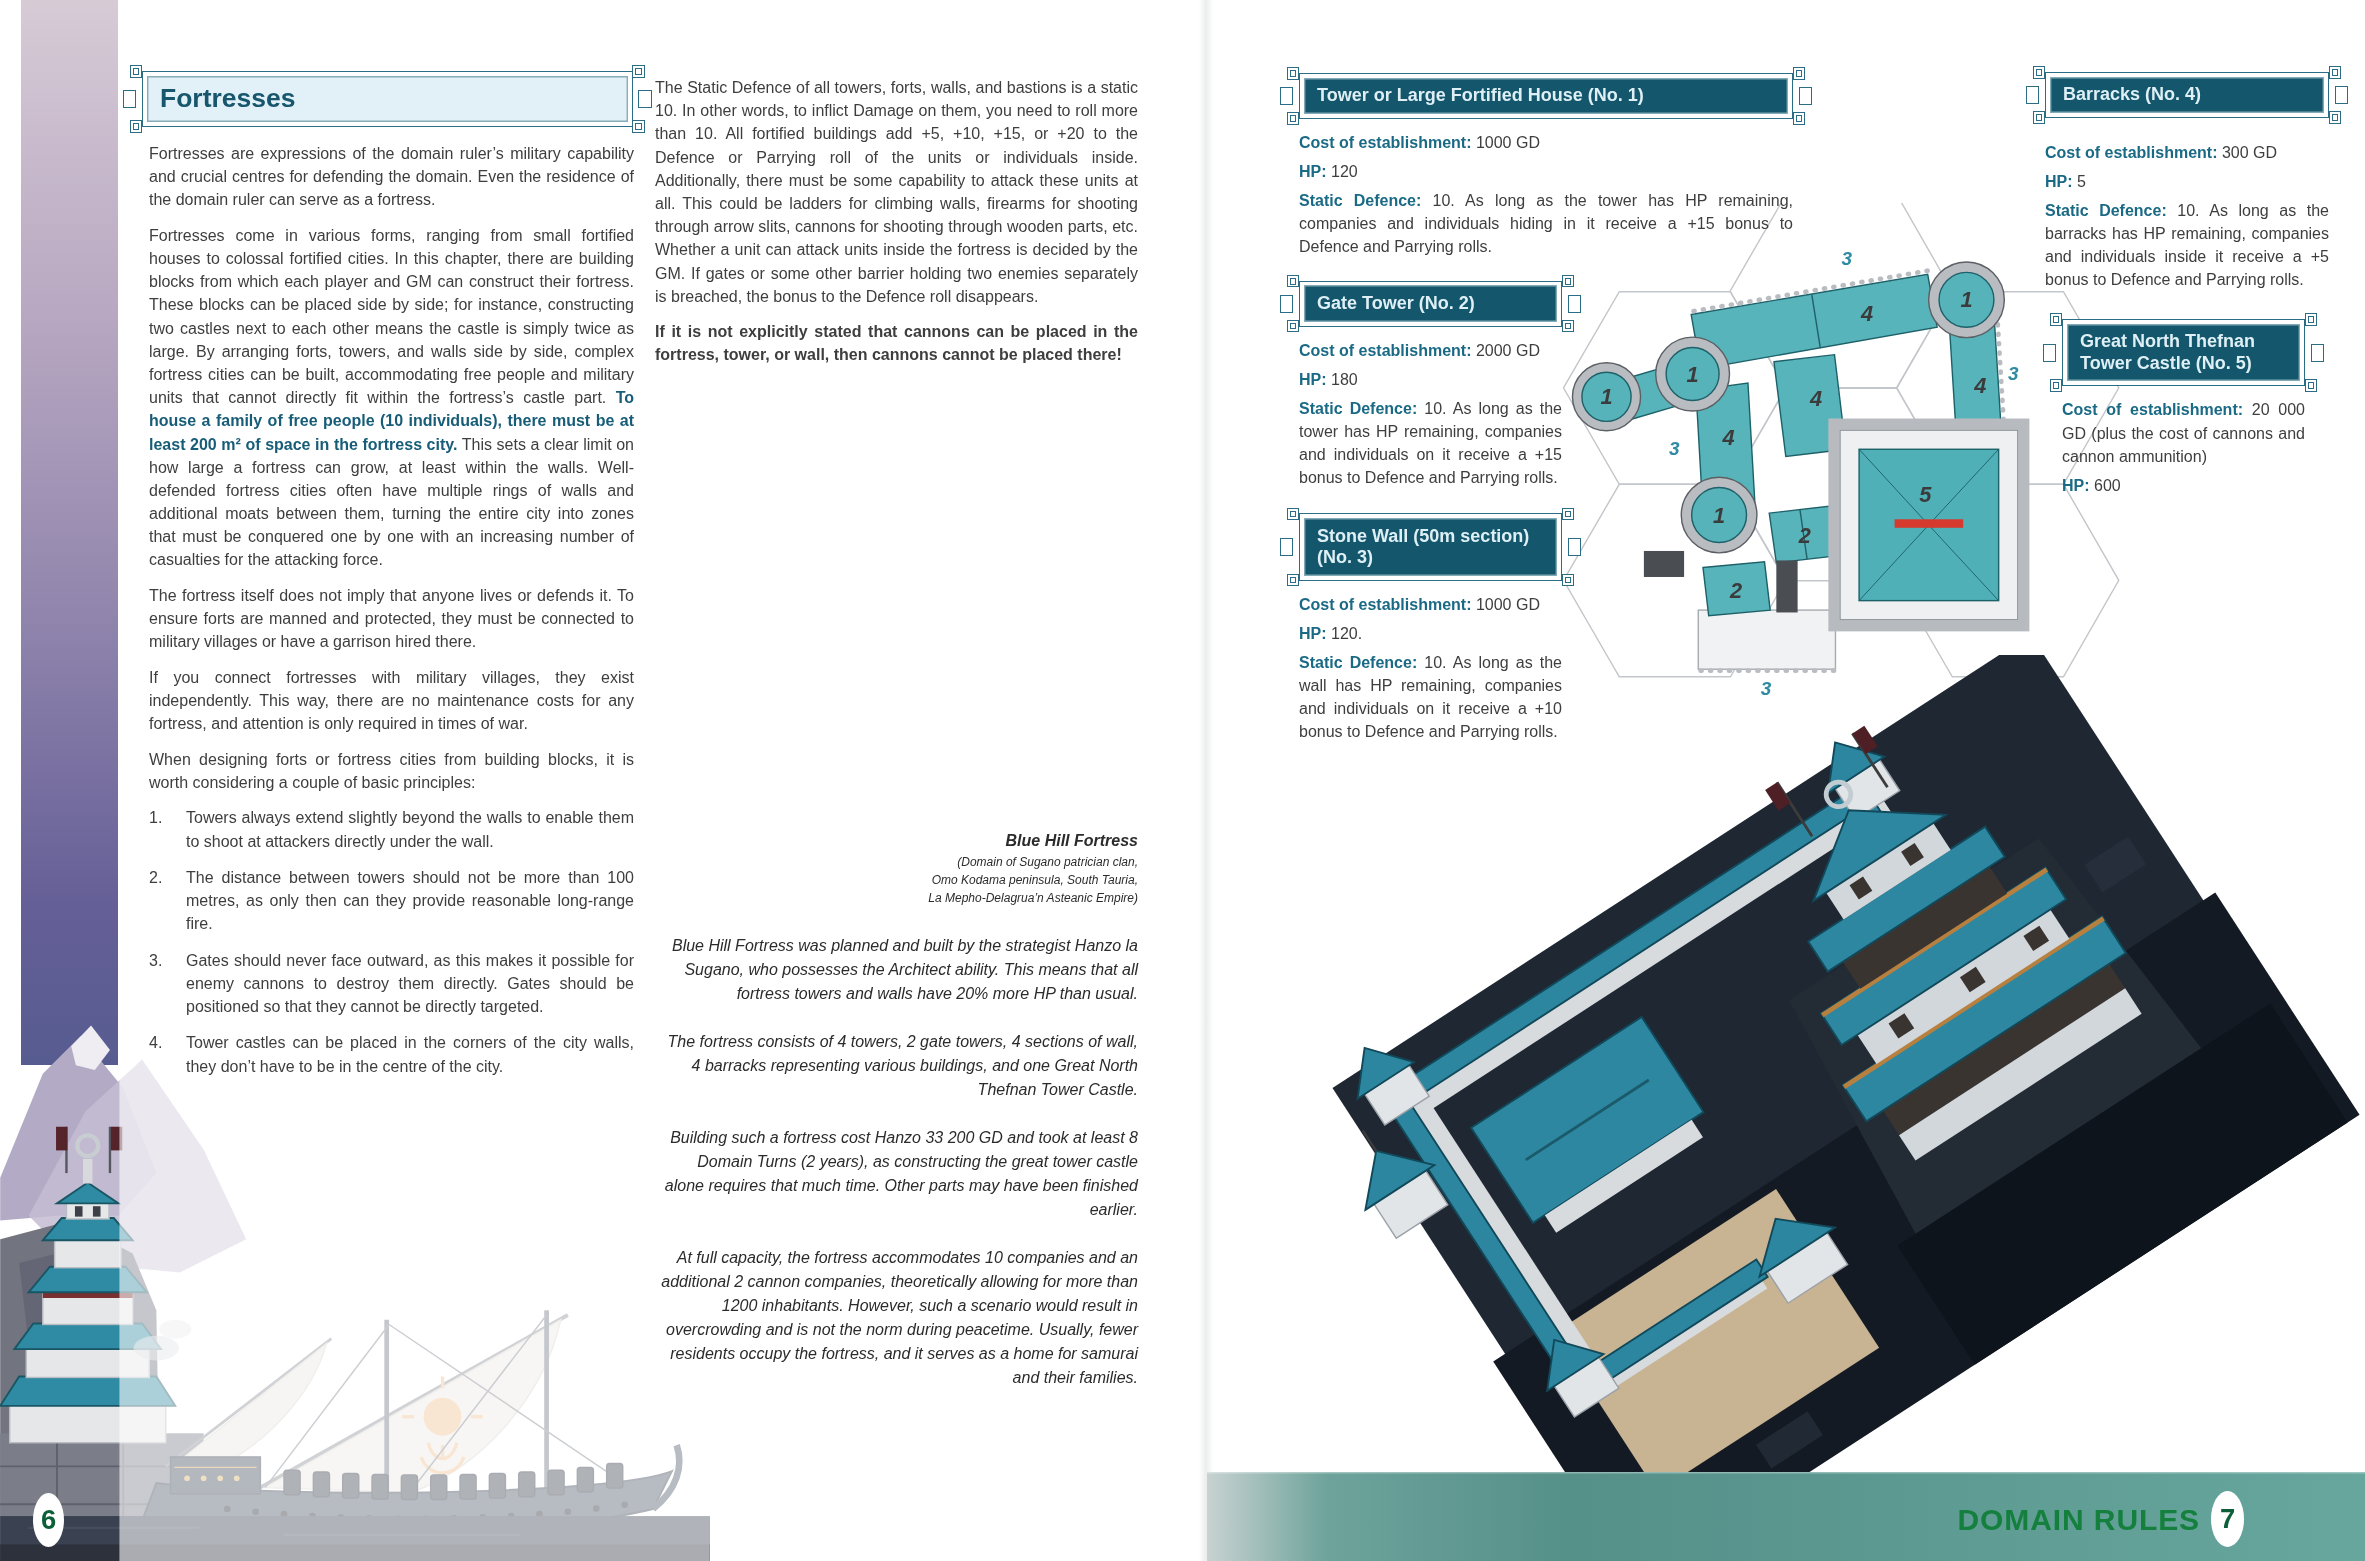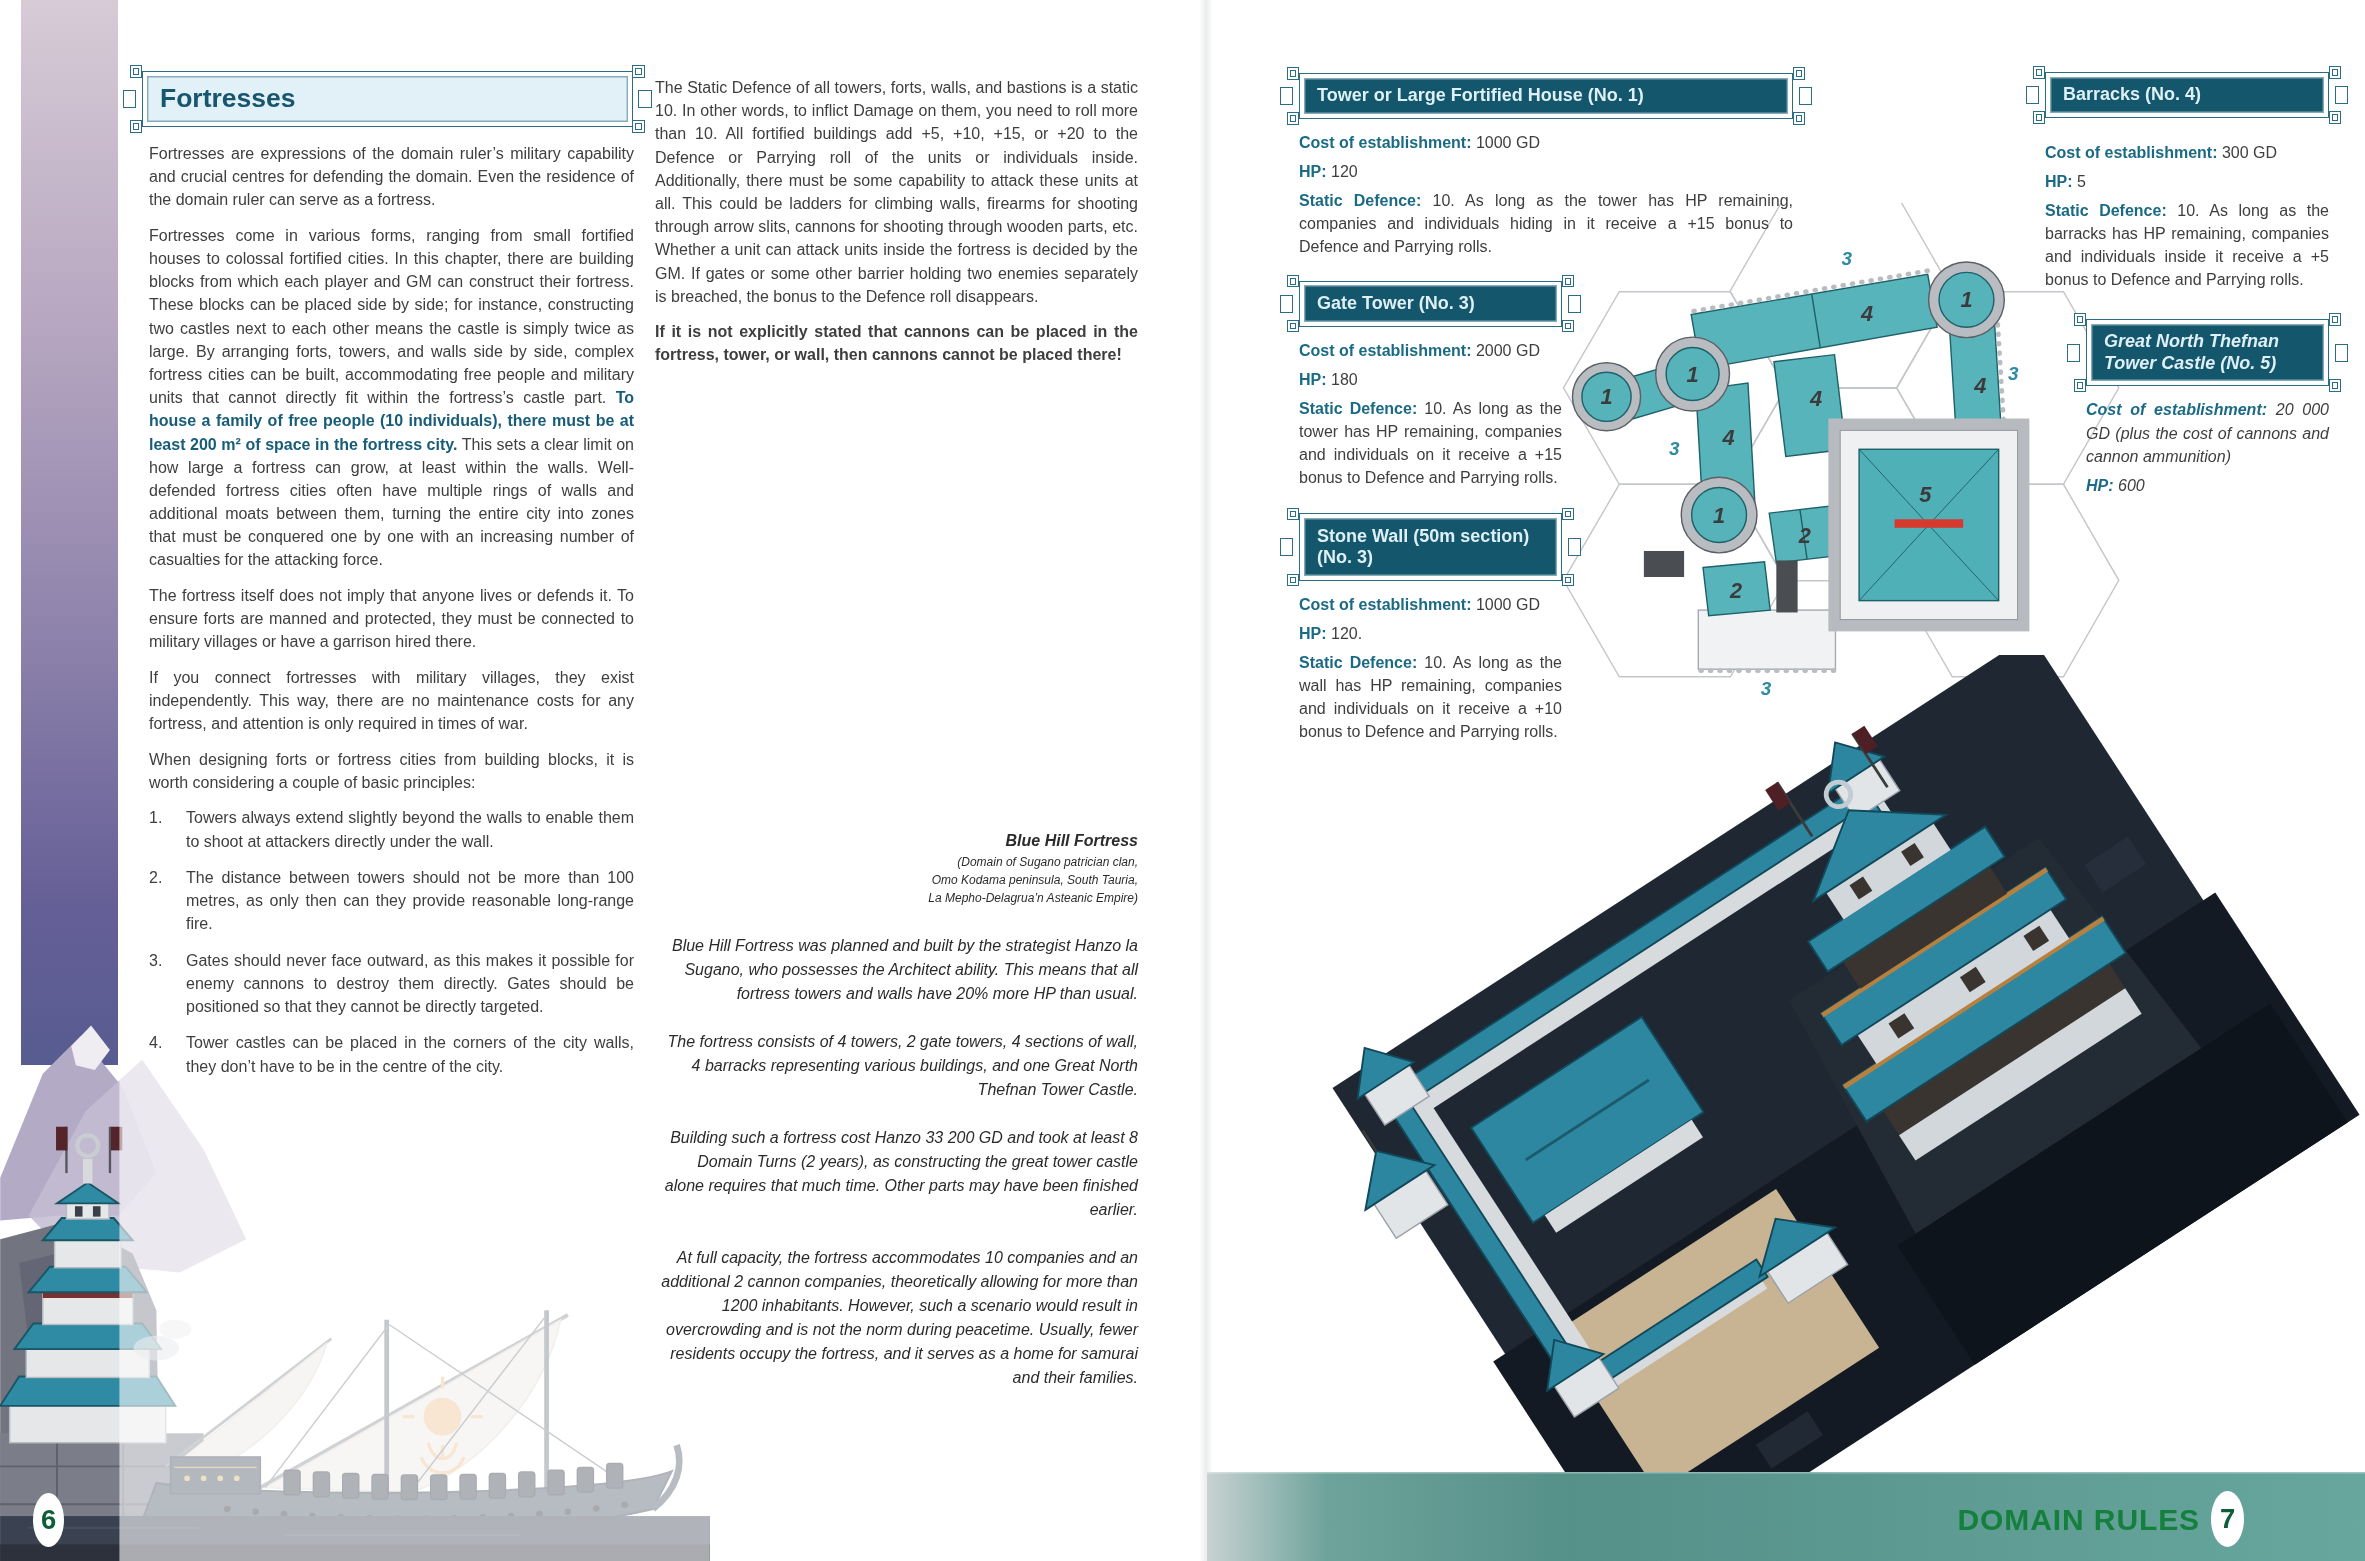--- a/index.html
+++ b/index.html
@@ -302,21 +302,21 @@
     </div>
 
     <div class="stat-block" style="width:263px;margin-top:22px;">
       <div class="frame stat-frame">
         <div class="orn o-tl"></div>
         <div class="orn o-bl"></div>
         <div class="orn o-tr"></div>
         <div class="orn o-br"></div>
         <div class="tab tab-l"></div>
         <div class="tab tab-r"></div>
-        <div class="inner">Gate Tower (No. 3)</div>
+        <div class="inner">Gate Tower (No. 2)</div>
       </div>
       <div class="stat-body" style="margin-top:12.3px;">
         <p><span class="lbl">Cost of establishment:</span><span> 2000 GD</span></p>
         <p><span class="lbl">HP:</span><span> 180</span></p>
         <p><span class="lbl">Static Defence:</span><span> 10. As long as the tower has HP remaining, companies and individuals on it receive a +15 bonus to Defence and Parrying rolls.</span></p>
       </div>
     </div>
 
     <div class="stat-block" style="width:263px;margin-top:24px;">
       <div class="frame stat-frame">
@@ -348,21 +348,21 @@
         <div class="tab tab-r"></div>
         <div class="inner">Barracks (No. 4)</div>
       </div>
       <div class="stat-body" style="margin-top:23px;">
         <p><span class="lbl">Cost of establishment:</span><span> 300 GD</span></p>
         <p><span class="lbl">HP:</span><span> 5</span></p>
         <p><span class="lbl">Static Defence:</span><span> 10. As long as the barracks has HP remaining, companies and individuals inside it receive a +5 bonus to Defence and Parrying rolls.</span></p>
       </div>
     </div>
 
-    <div class="stat-block" style="width:243px;margin-left:41px;margin-top:27.4px;font-style:italic;">
+    <div class="stat-block" style="width:243px;margin-left:17px;margin-top:27.4px;">
       <div class="frame stat-frame">
         <div class="orn o-tl"></div>
         <div class="orn o-bl"></div>
         <div class="orn o-tr"></div>
         <div class="orn o-br"></div>
         <div class="tab tab-l"></div>
         <div class="tab tab-r"></div>
         <div class="inner">Great North Thefnan
 Tower Castle (No. 5)</div>
       </div>

